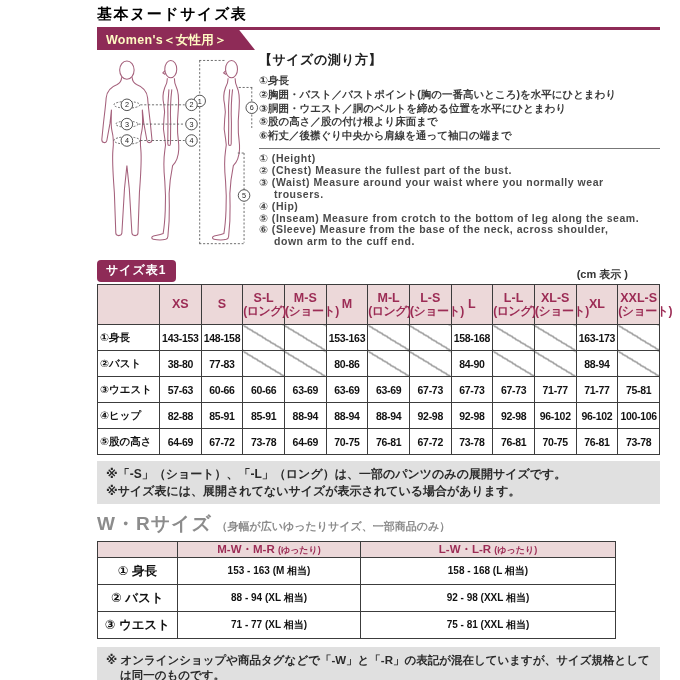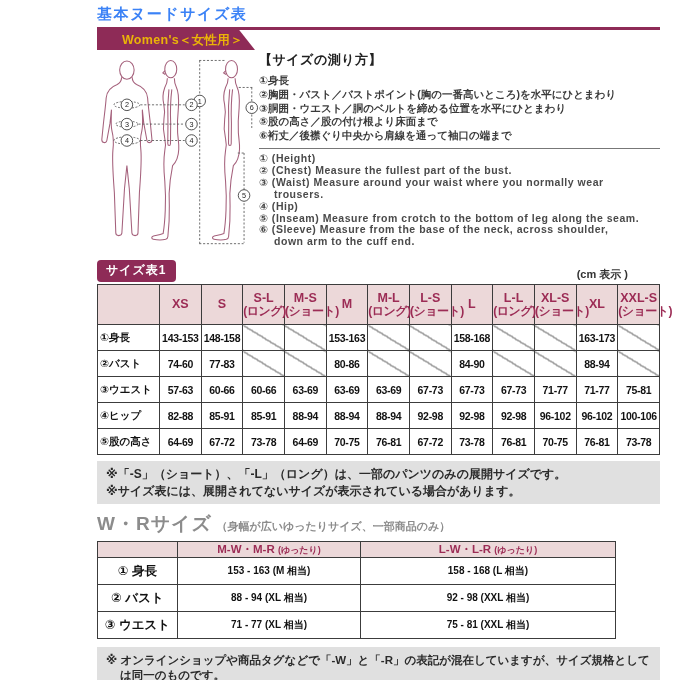--- a/index.html
+++ b/index.html
@@ -1,24 +1,24 @@
 <!DOCTYPE html>
 <html><head>
 <meta charset="utf-8">
 <style>
   * { box-sizing: border-box; margin: 0; padding: 0; }
   html, body { width: 680px; height: 680px; overflow: hidden; background: #fff; }
   body { font-family: "Liberation Sans", "DejaVu Sans", sans-serif; color: #222; }
   .page { padding: 5px 20px 0 97px; width: 680px; }
 
   
-  .page-title { font-size: 15px; font-weight: bold; color: #3b82f6; letter-spacing: 1.5px; }
+  .page-title { font-size: 15px; font-weight: bold; color: #000000; letter-spacing: 1.5px; }
   .title-rule { height: 3px; background: #8e2b57; margin-top: 3px; }
-  .banner { width: 158px; height: 20px; background: #8e2b57; color: #eab308; font-size: 12.5px;
-            font-weight: bold; line-height: 20px; padding-left: 25px; letter-spacing: 0.3px;
+  .banner { width: 158px; height: 20px; background: #8e2b57; color: #fef9c3; font-size: 12.5px;
+            font-weight: bold; line-height: 20px; padding-left: 9px; letter-spacing: 0.3px;
             clip-path: polygon(0 0, 90% 0, 100% 100%, 0 100%); }
 
   
   .diagram-row { display: flex; align-items: flex-start; }
   .diagram { flex: 0 0 162px; }
   .fig { stroke: #a5617c; fill: none; stroke-width: 1.1; }
   .mline { stroke: #5a5a5a; stroke-width: 0.9; fill: none; stroke-dasharray: 2.2 1.8; }
   .bline { stroke: #555; stroke-width: 0.9; fill: none; stroke-dasharray: 2 1.6; }
   .numc { fill: #fff; stroke: #3a3a3a; stroke-width: 0.9; }
   .numt { font-size: 7.5px; fill: #222; text-anchor: middle; stroke: none; }
@@ -231,21 +231,21 @@
         <td class="slash"></td>
         <td class="slash"></td>
         <td>158-168</td>
         <td class="slash"></td>
         <td class="slash"></td>
         <td>163-173</td>
         <td class="slash"></td>
       </tr>
       <tr>
         <td class="row-label">②バスト</td>
-        <td>74-60</td>
+        <td>38-80</td>
         <td>77-83</td>
         <td class="slash"></td>
         <td class="slash"></td>
         <td>80-86</td>
         <td class="slash"></td>
         <td class="slash"></td>
         <td>84-90</td>
         <td class="slash"></td>
         <td class="slash"></td>
         <td>88-94</td>

